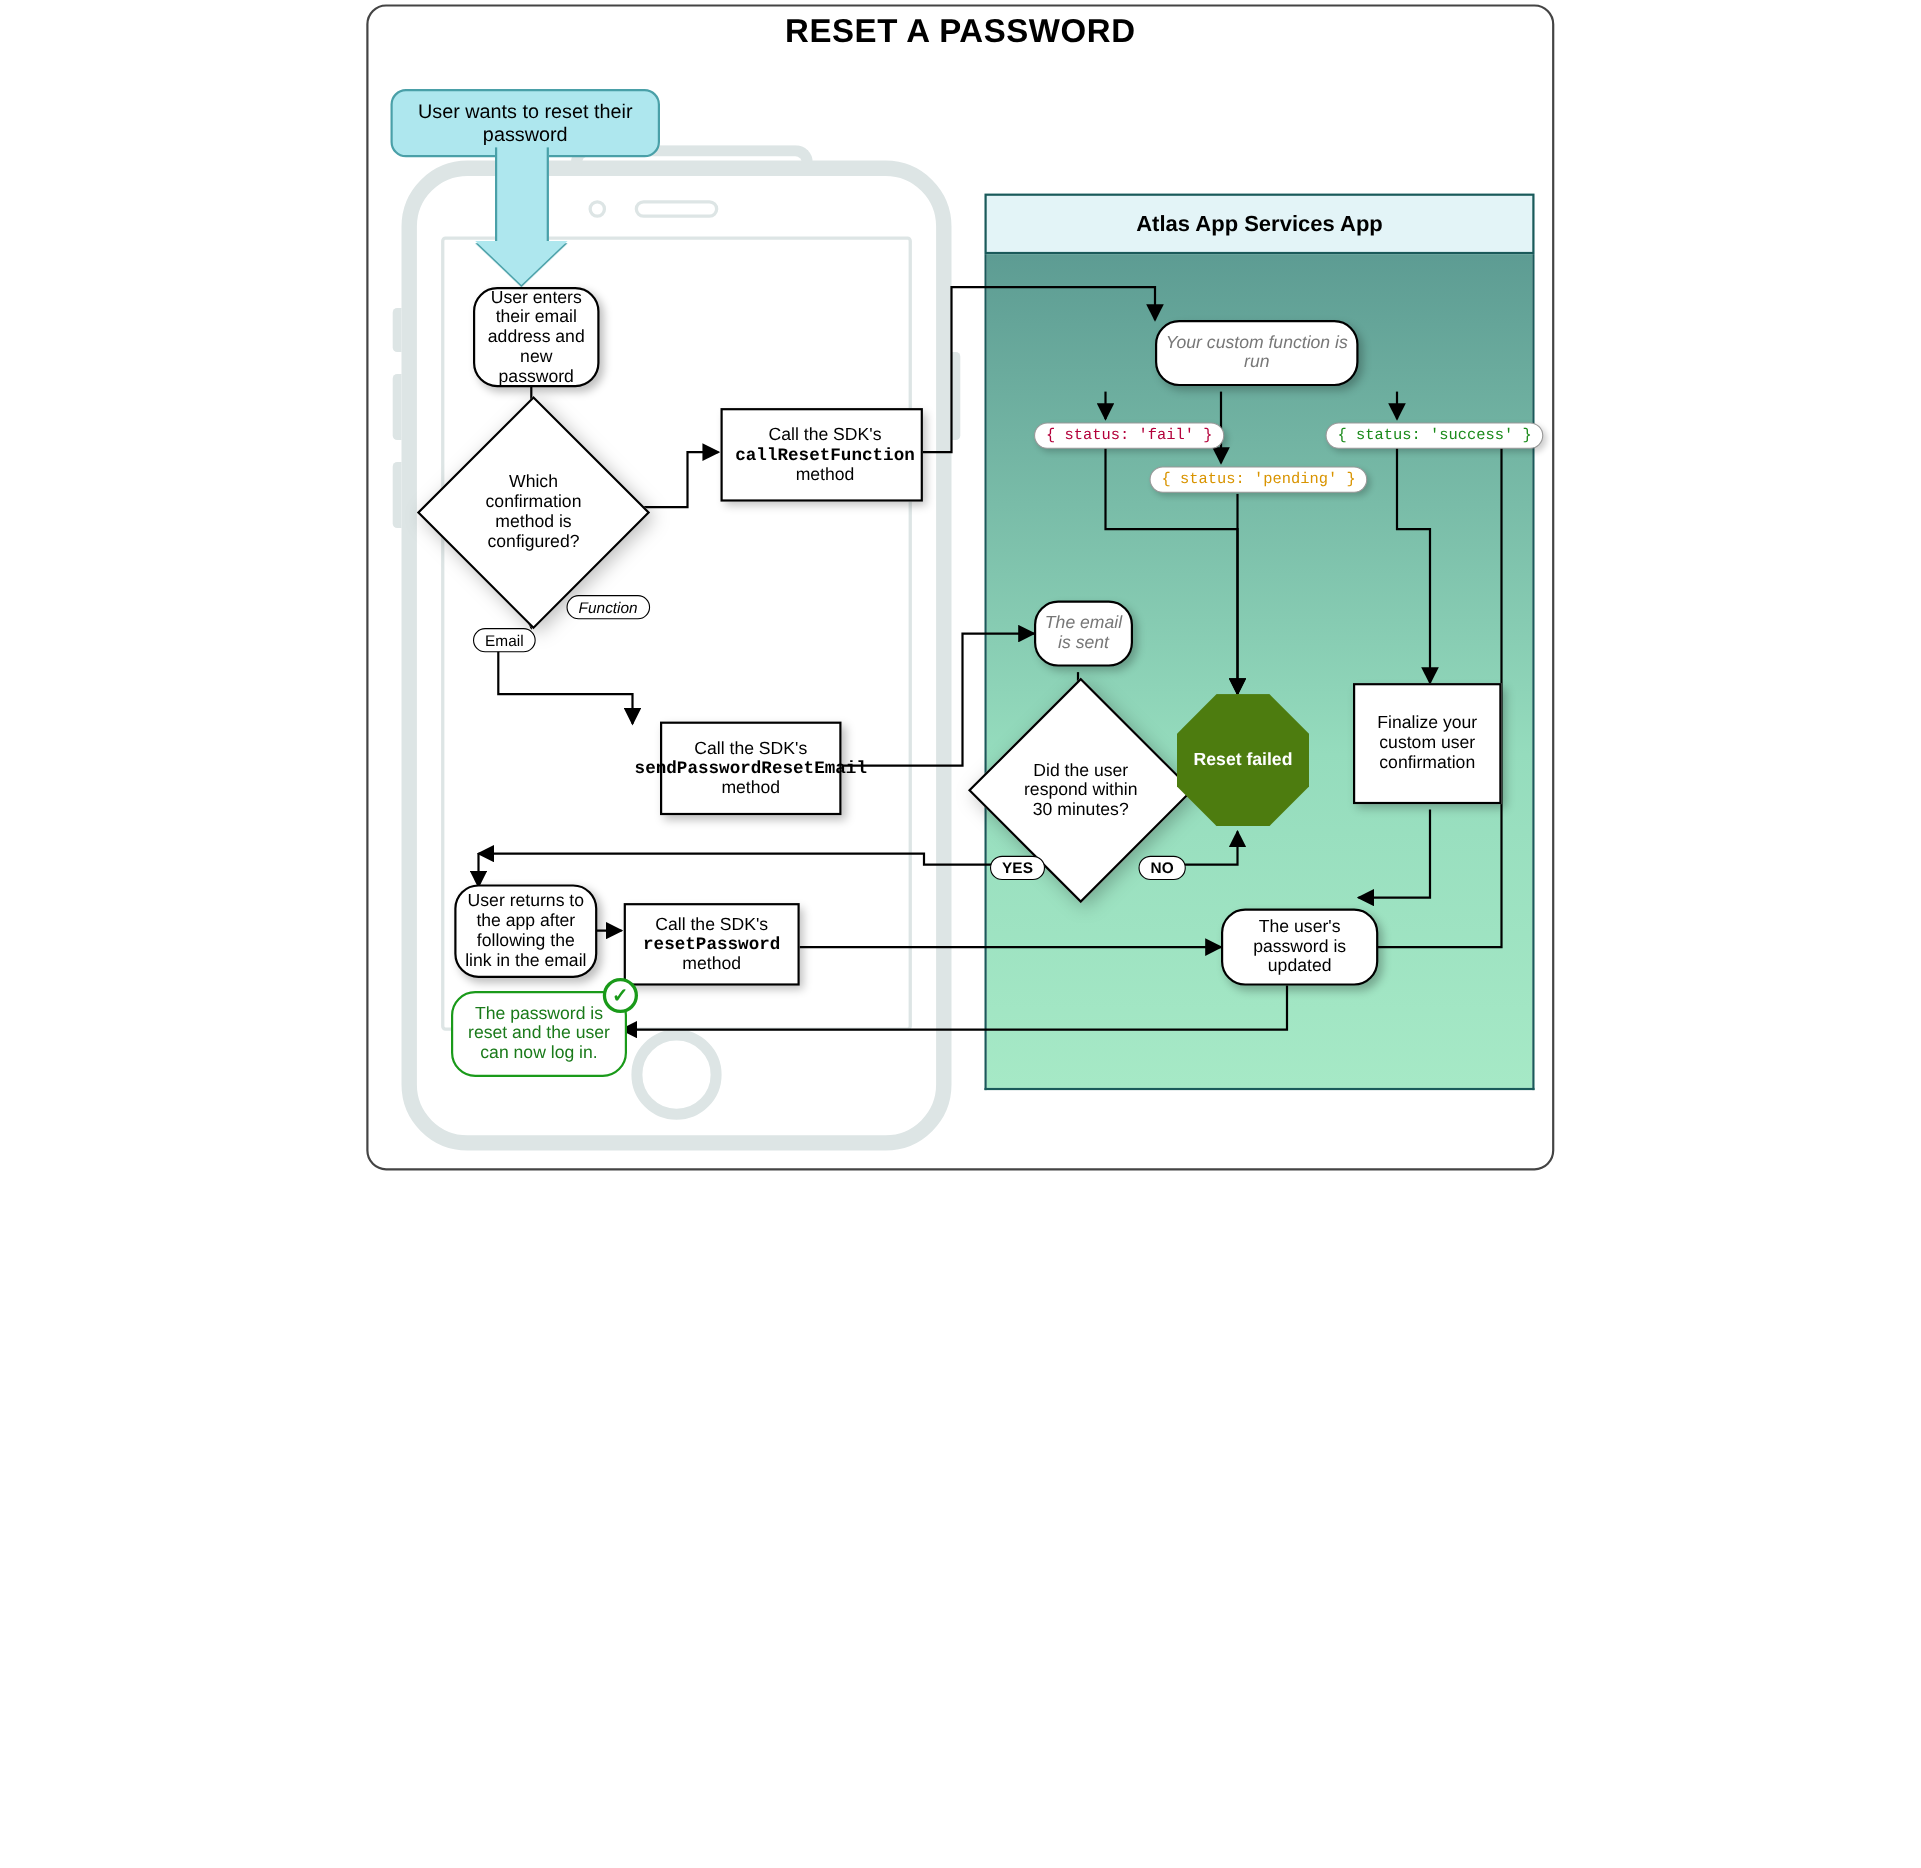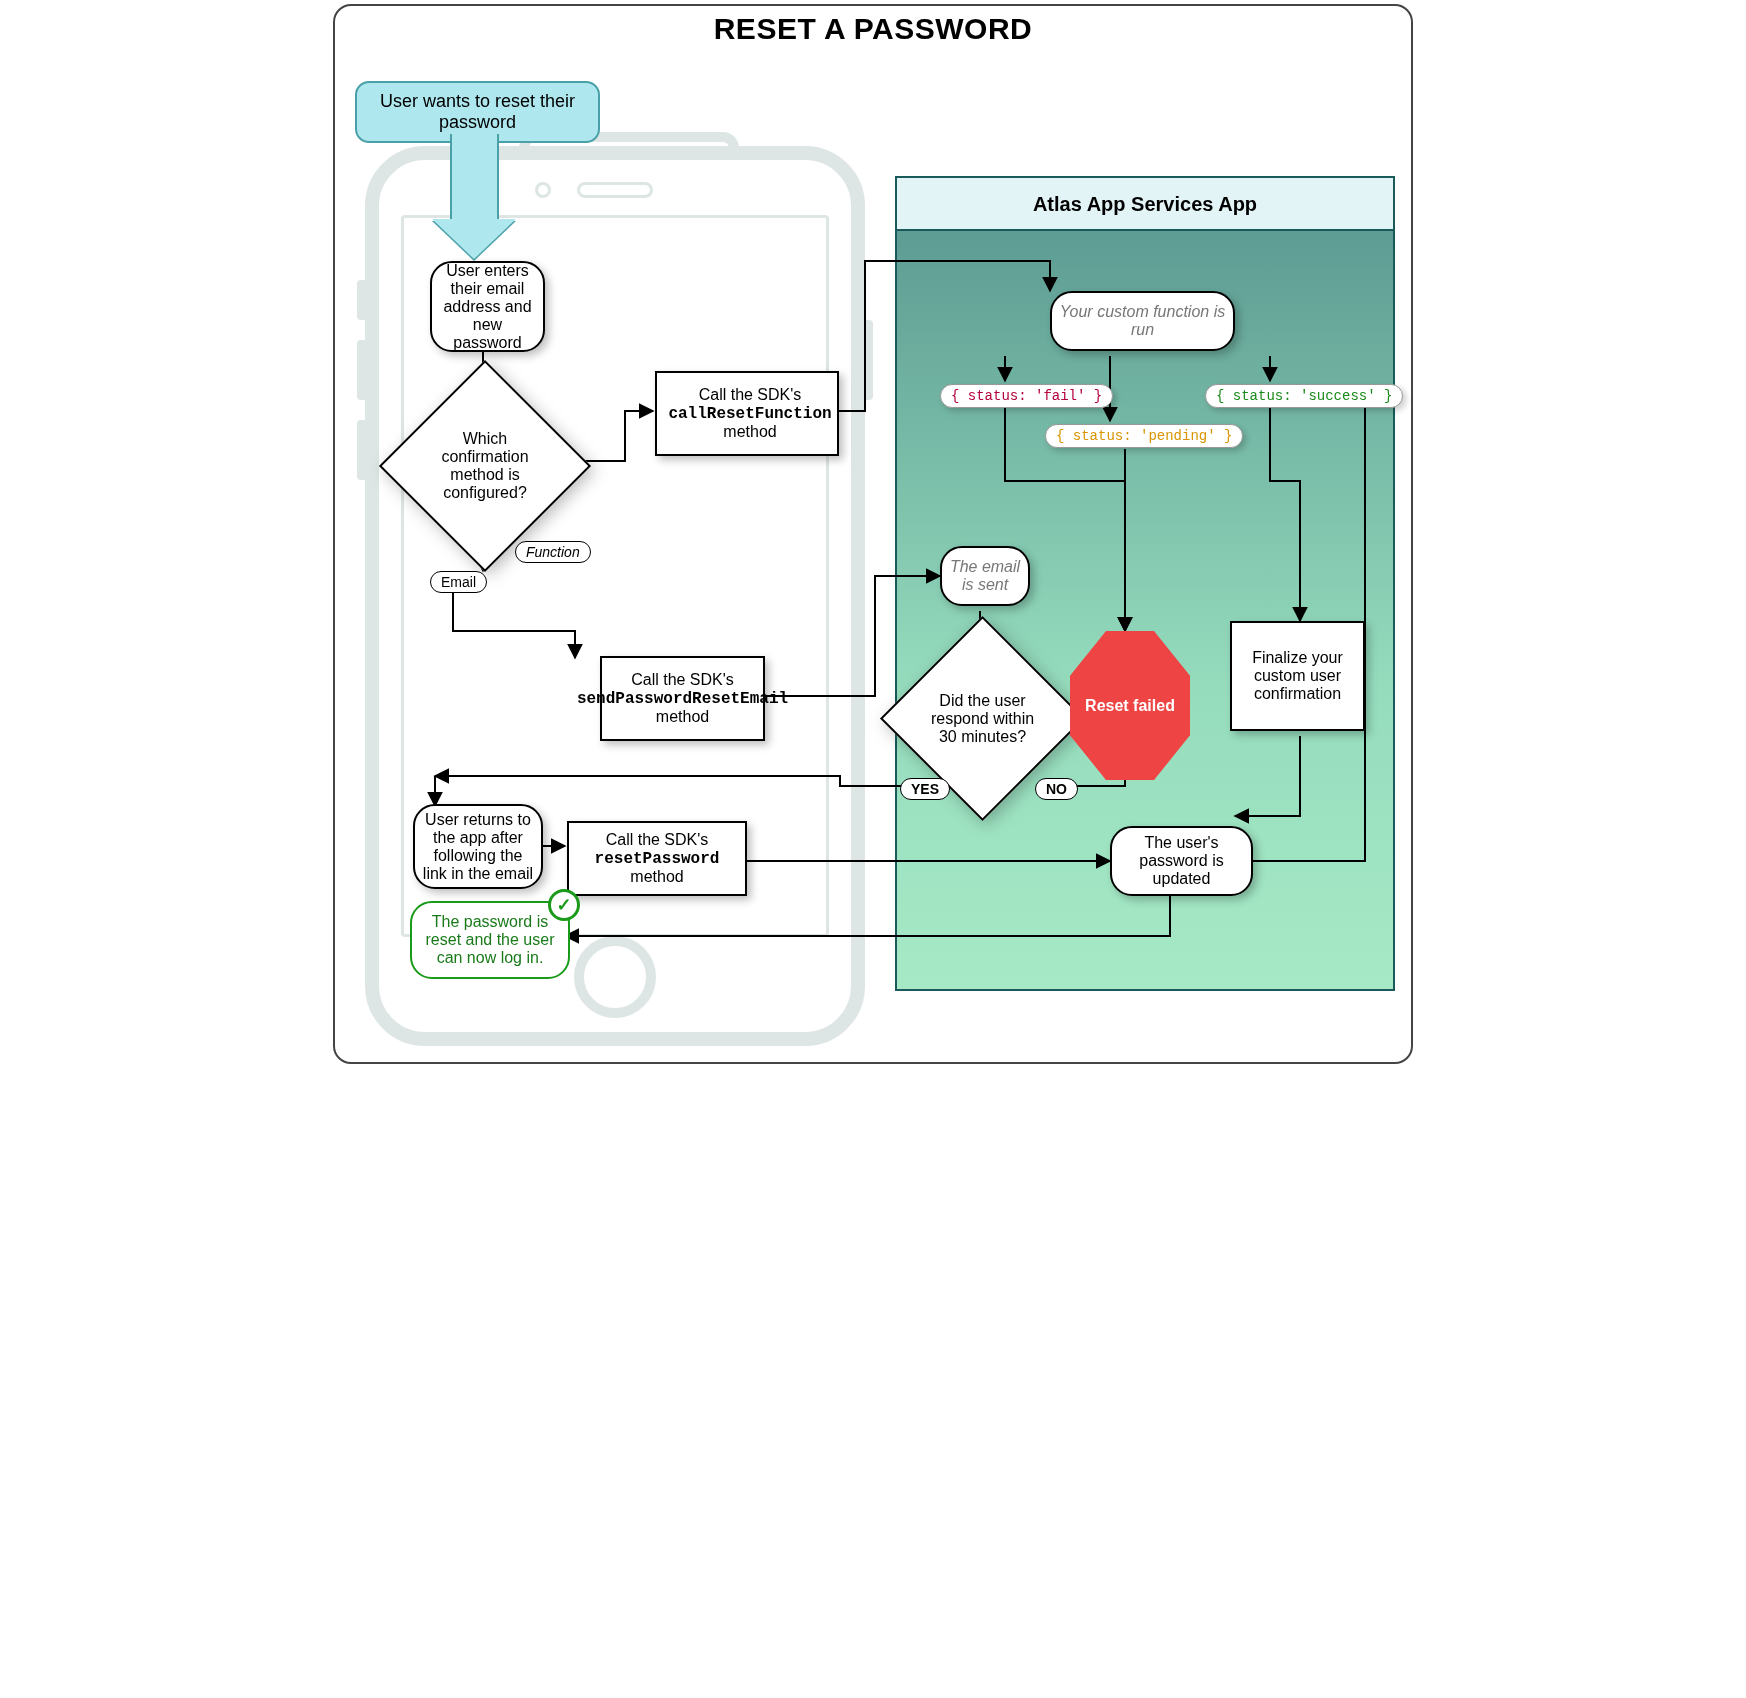--- a/index.html
+++ b/index.html
@@ -194,22 +194,22 @@
     font-size: 14px;
     padding: 3px 10px;
     box-shadow: 3px 3px 6px rgba(0,0,0,.2);
   }
   .fail-t { color:#b3003a; }
   .succ-t { color:#1a8a1a; }
   .pend-t { color:#d99400; }
 
   .octagon {
     position: absolute;
-    width: 120px; height: 149px;
-    background: #ef4444;
+    width: 120px; height: 120px;
+    background: #4d7c0f;
     clip-path: polygon(30% 0%, 70% 0%, 100% 30%, 100% 70%, 70% 100%, 30% 100%, 0% 70%, 0% 30%);
     color: #fff;
     font-weight: 700;
     font-size: 16px;
     display: flex; align-items: center; justify-content: center;
     box-shadow: 4px 4px 8px rgba(0,0,0,.3);
   }
 
   .result {
     position: absolute;
@@ -330,21 +330,21 @@
   </div>
 
   <div class="box" style="left:265px; top:650px; width:165px; height:85px;">
     <div>
       <span>Call the SDK's </span><span class="mono">sendPasswordResetEmail</span><span> method</span>
     </div>
   </div>
 
   <div class="box rounded" style="left:78px; top:798px; width:130px; height:85px;">User returns to the app after following the link in the email</div>
 
-  <div class="box" style="left:232px; top:815px; width:180px; height:75px;">
+  <div class="box" style="left:232px; top:815px; width:160px; height:75px;">
     <div>
       <span>Call the SDK's </span><span class="mono">resetPassword</span><span> method</span>
     </div>
   </div>
 
   <div class="result" style="left:75px; top:895px; width:160px;">
     <span>The password is reset and the user can now log in.</span>
     <div class="check">✓</div>
   </div>
 

